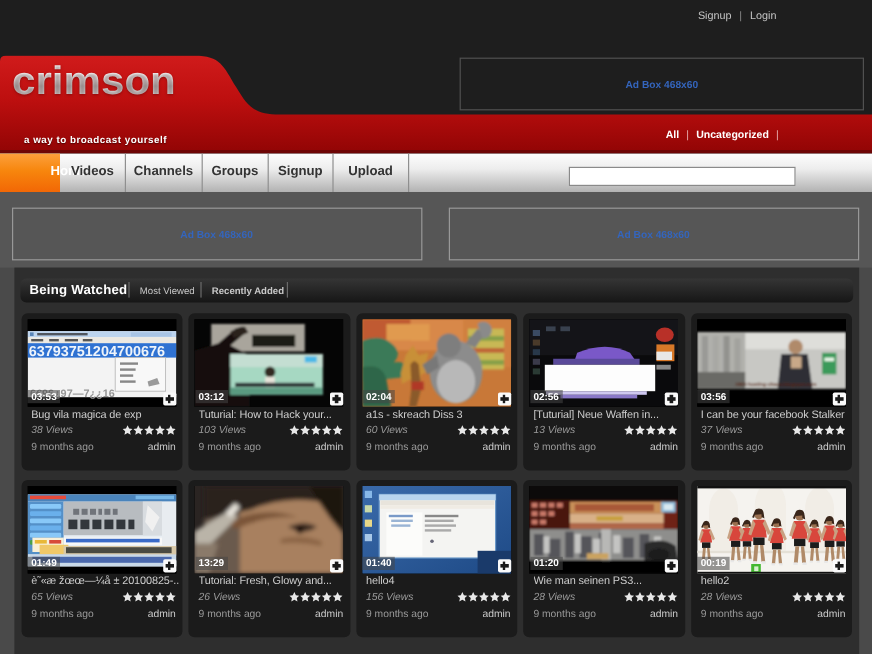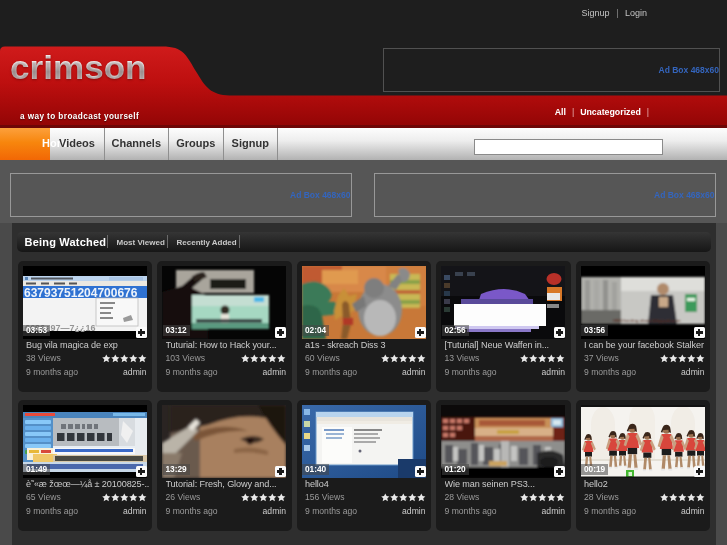--- a/index.html
+++ b/index.html
@@ -4,21 +4,21 @@
 * { margin:0; padding:0; box-sizing:border-box; }
 html,body { width:727px; height:545px; overflow:hidden; background:#4a4a4a; }
 body { font-family:"Liberation Sans", sans-serif; position:relative; }
 #page { position:absolute; left:0; top:0; width:648px; height:545px; }
 
 
 #tophdr { position:absolute; left:0; top:0; width:727px; height:160px; background:#1e1e1e; }
 #siglog { position:absolute; top:8px; right:1px; font-size:9px; color:#c4c4c4; }
 #siglog .sep { color:#8a8a8a; padding:0 4px; }
 #adtop { position:absolute; left:383px; top:47.5px; width:337px; height:44.5px; border:1px solid #515151; }
-#adtop span, .adbox span { position:absolute; left:0; right:0; top:50%; margin-top:-5px; text-align:right; font-size:8.5px; font-weight:bold; color:#3465bd; }
+#adtop span, .adbox span { position:absolute; left:0; right:0; top:50%; margin-top:-5px; text-align:center; font-size:8.5px; font-weight:bold; color:#3465bd; }
 
 #redshape { position:absolute; left:0; top:46px; width:727px; height:82px; }
 #logo { position:absolute; left:0; top:0; width:260px; color:#fff; }
 #logoword { position:absolute; left:10px; top:54px; font-size:30px; font-weight:bold; letter-spacing:0; transform:scale(1.17,1.1); transform-origin:0 0; line-height:26px; background:linear-gradient(#ffffff 42%,#d4d4d4 62%,#f2f2f2 88%); -webkit-background-clip:text; background-clip:text; color:transparent; text-shadow:0 1px 2px rgba(40,0,0,0.35); }
 #logotag { position:absolute; left:20px; top:80px; font-size:8.2px; font-weight:bold; letter-spacing:0.42px; color:#fff; text-shadow:0 1px 1px rgba(0,0,0,0.5);margin-top:32px; }
 #cats { position:absolute; top:106.5px; right:-1px; font-size:8.8px; font-weight:bold; color:#fff; }
 #cats .sep { color:#e8b0b0; padding:0 3.5px; font-weight:normal; }
 
 
 #nav { position:absolute; left:0; top:128px; width:727px; height:32px; background:linear-gradient(#fdfdfd,#ededed 40%,#b2b2b2); }
@@ -29,32 +29,32 @@
 
 
 #grayband { position:absolute; left:0; top:160px; width:727px; height:62.5px; background:#565656; }
 .adbox { position:absolute; top:12.5px; width:342px; height:44.5px; border:1px solid #989898; }
 
 
 #main { position:absolute; left:11.5px; top:222.5px; width:704px; height:322.5px; background:#2e2e2e; }
 
 #bwbar { position:absolute; left:16.5px; top:231.5px; width:694px; height:20px; border-radius:5px; background:linear-gradient(#353535,#161616); }
 #bwbar .bw { position:absolute; left:8px; top:4.5px; font-size:11px; font-weight:bold; color:#fff; letter-spacing:0.2px; }
-#bwbar .mv { position:absolute; left:100px; top:6px; font-size:8px; font-weight:bold; color:#c8c8c8; }
+#bwbar .mv { position:absolute; left:100px; top:6px; font-size:8px; font-weight:normal; color:#c8c8c8; }
 #bwbar .ra { position:absolute; left:160px; top:6px; font-size:8px; font-weight:bold; color:#c8c8c8; }
 #bwbar .vsep { position:absolute; top:3px; width:1px; height:13px; background:#6a6a6a; }
 
 .card { position:absolute; width:134.5px; height:131px; background:#1b1b1b; border-radius:5px; }
 .thumb { position:absolute; left:5px; top:4.5px; width:124px; height:73px; background:#000; }
 .tstamp { position:absolute; left:0.5px; bottom:3px; height:11px; line-height:11px; padding:0 3px; background:rgba(70,70,70,0.55); color:#fff; font-size:8.3px; font-weight:bold; }
 .plus { position:absolute; right:0px; bottom:1px; width:11px; height:10.5px; background:#fafafa; border-radius:1.5px; }
 .plus:before { content:""; position:absolute; left:2px; top:4px; width:7px; height:2.8px; background:#1a1a1a; }
 .plus:after { content:""; position:absolute; left:4.1px; top:1.9px; width:2.8px; height:7px; background:#1a1a1a; }
 .title { position:absolute; left:8.5px; top:78.5px; width:123px; font-size:9.1px; letter-spacing:-0.1px; color:#ccc; white-space:nowrap; overflow:hidden; }
-.vrow { position:absolute; left:8.5px; top:91.5px; width:120.5px; font-size:8.6px; }
+.vrow { position:absolute; left:8.5px; top:91.5px; width:120.5px; font-size:8.6px;font-style:italic; }
 .views { font-size:8.6px; color:#9a9a9a; }
 .stars { position:absolute; right:0; top:1px; }
 .mrow { position:absolute; left:8.5px; top:105.5px; width:120.5px; font-size:8.6px; }
 .ago { font-size:8.6px; color:#9a9a9a; }
 .admin { position:absolute; right:0; top:0; font-size:8.6px; color:#cccccc;text-align:center; }
 </style></head>
 <body>
 <div id="page">
   <div id="tophdr"></div>
   <div id="siglog">Signup <span class="sep">|</span> Login</div>
@@ -87,20 +87,21 @@
     <div id="logoword">crimson</div>
     <div id="logotag">a way to broadcast yourself</div>
   </div>
   <div id="cats">All <span class="sep">|</span> Uncategorized <span class="sep" style="padding-right:0">|</span></div>
   <div id="nav">
     <div class="tab home" style="left:0;width:50px">Home</div>
     <div class="tab" style="left:50px;width:55px">Videos</div>
     <div class="tab" style="left:105px;width:63.5px">Channels</div>
     <div class="tab" style="left:168.5px;width:55.5px">Groups</div>
     <div class="tab" style="left:224px;width:53.5px">Signup</div>
+    <div class="tab" style="left:277.5px;width:63.5px">Upload</div>
   </div>
   <div id="search"></div>
   <div id="sbtn">Search</div>
   <div id="grayband">
     <div class="adbox" style="left:9.5px">
         <span>Ad Box 468x60</span>
       </div>
     <div class="adbox" style="left:373.5px">
         <span>Ad Box 468x60</span>
       </div>

